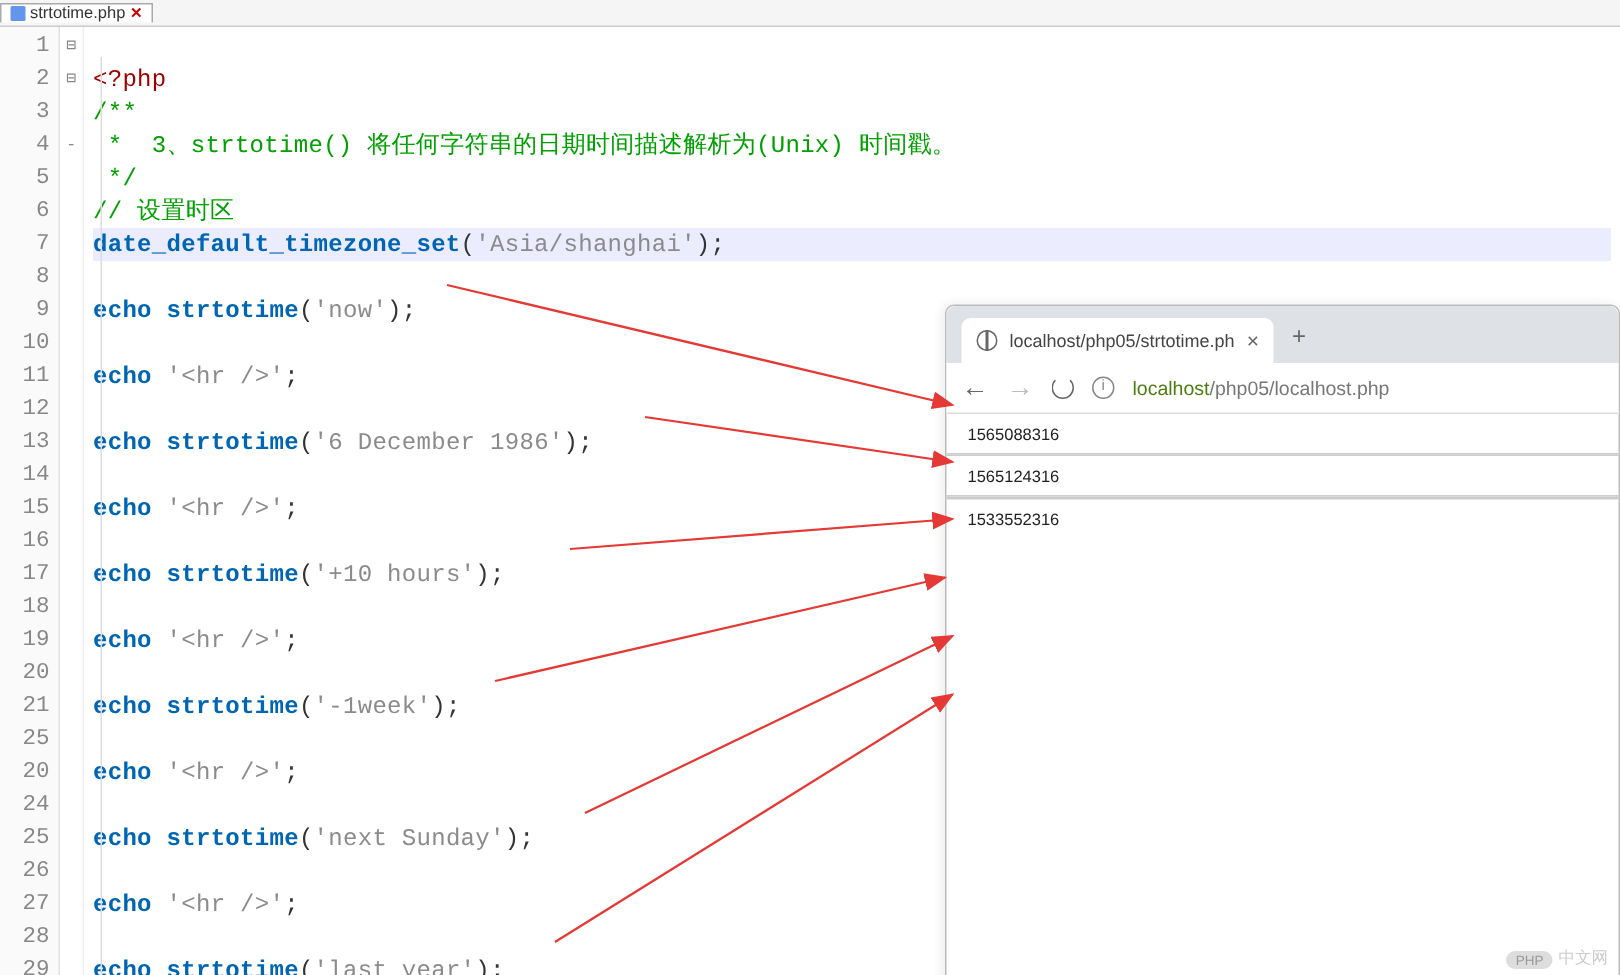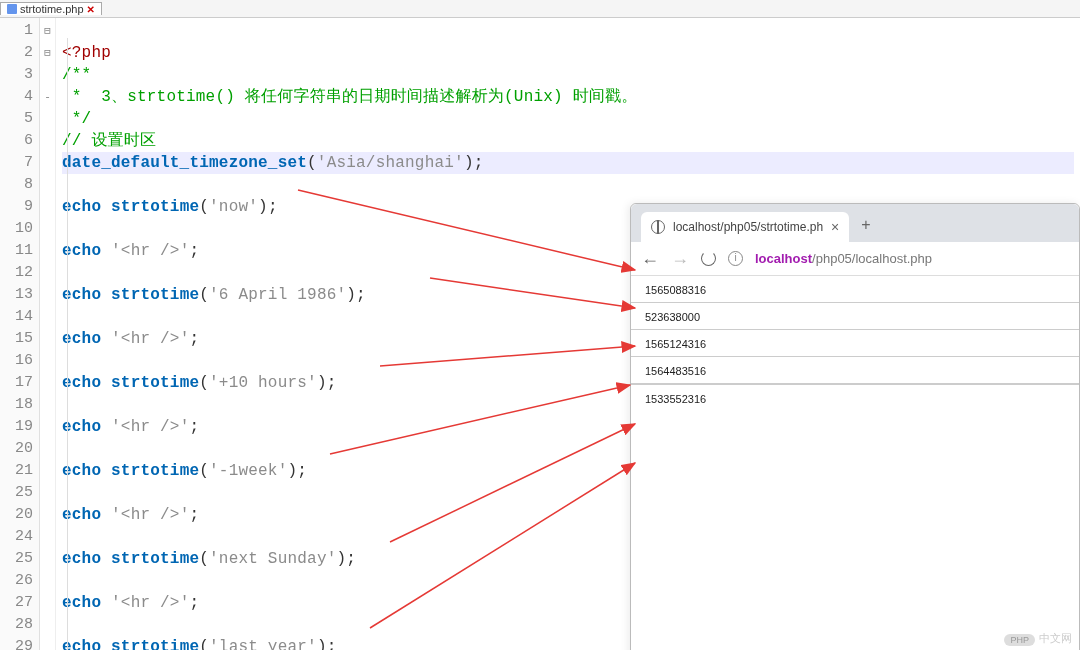--- a/index.html
+++ b/index.html
@@ -24,21 +24,21 @@
     .br-tab { background:#fff; border-radius:6px 6px 0 0; height:30px; display:flex; align-items:center; padding:0 10px; font-size:12px; color:#444; gap:8px; min-width:200px; }
     .br-globe { width:14px; height:14px; border:1.5px solid #666; border-radius:50%; position:relative; flex-shrink:0; }
     .br-globe::after { content:""; position:absolute; left:5px; top:-1px; width:1.5px; height:14px; background:#666; }
     .br-close { color:#666; font-size:14px; margin-left:auto; }
     .br-newtab { color:#666; margin:0 0 8px 12px; font-size:16px; }
     .br-addr { height:34px; background:#fff; border-bottom:1px solid #ddd; display:flex; align-items:center; padding:0 10px; gap:12px; }
     .nav-btn { color:#666; font-size:18px; }
     .reload-icon { width:15px; height:15px; border:1.8px solid #666; border-radius:50%; border-top-color:transparent; position:relative; }
     .info-icon { width:15px; height:15px; border:1.5px solid #888; border-radius:50%; font-size:10px; color:#888; text-align:center; line-height:12px; }
     .url { font-size:13px; color:#777; }
-    .url strong { color:#a21caf; font-weight:bold; }
+    .url strong { color:#4d7c0f; font-weight:normal; }
     .br-content { padding:0; font-size:11px; color:#222; font-family:Arial,sans-serif; }
     .br-content .val { padding:8px 14px 6px; }
     .br-content hr { border:none; border-top:1px solid #ccc; }
     svg.arrows { position:absolute; top:0; left:0; pointer-events:none; }
     .watermark { position:absolute; right:8px; bottom:4px; font-family:Arial; font-size:11px; color:#ccc; display:flex; align-items:flex-end; gap:4px; }
     .wm-badge { background:#ddd; color:#999; padding:1px 6px; border-radius:8px; font-size:9px; }
     .guide-line { position:absolute; left:67px; top:20px; width:1px; height:620px; background:#ddd; }
   </style>
 </head>
 <body>
@@ -96,21 +96,21 @@
 <span class="comment">/**</span>
 <span class="comment"> *  3、strtotime() 将任何字符串的日期时间描述解析为(Unix) 时间戳。</span>
 <span class="comment"> */</span>
 <span class="comment">// 设置时区</span>
 <span class="highlight-line"><span class="kw fn">date_default_timezone_set</span><span class="punct">(</span><span class="str">'Asia/shanghai'</span><span class="punct">)</span><span class="punct">;</span></span>
 
 <span class="kw">echo</span> <span class="kw fn">strtotime</span><span class="punct">(</span><span class="str">'now'</span><span class="punct">)</span><span class="punct">;</span>
 
 <span class="kw">echo</span> <span class="str">'&lt;hr /&gt;'</span><span class="punct">;</span>
 
-<span class="kw">echo</span> <span class="kw fn">strtotime</span><span class="punct">(</span><span class="str">'6 April 1986'</span><span class="punct">)</span><span class="punct">;</span>
+<span class="kw">echo</span> <span class="kw fn">strtotime</span><span class="punct">(</span><span class="str">'6 December 1986'</span><span class="punct">)</span><span class="punct">;</span>
 
 <span class="kw">echo</span> <span class="str">'&lt;hr /&gt;'</span><span class="punct">;</span>
 
 <span class="kw">echo</span> <span class="kw fn">strtotime</span><span class="punct">(</span><span class="str">'+10 hours'</span><span class="punct">)</span><span class="punct">;</span>
 
 <span class="kw">echo</span> <span class="str">'&lt;hr /&gt;'</span><span class="punct">;</span>
 
 <span class="kw">echo</span> <span class="kw fn">strtotime</span><span class="punct">(</span><span class="str">'-1week'</span><span class="punct">)</span><span class="punct">;</span>
 
 <span class="kw">echo</span> <span class="str">'&lt;hr /&gt;'</span><span class="punct">;</span>
@@ -135,25 +135,23 @@
   <div class="br-addr">
     <span class="nav-btn">←</span>
     <span class="nav-btn" style="color:#bbb">→</span>
     <span class="reload-icon"></span>
     <span class="info-icon">i</span>
     <span class="url"><strong>localhost</strong><span>/php05/localhost.php</span></span>
   </div>
   <div class="br-content">
     <div class="val">1565088316</div>
       <hr>
-    <div class="val">523638000</div>
       <hr>
     <div class="val">1565124316</div>
       <hr>
-    <div class="val">1564483516</div>
       <hr>
       <hr>
     <div class="val">1533552316</div>
   </div>
 </div>
 
 <svg class="arrows" width="1080" height="650">
   <defs>
     <marker id="ah" markerWidth="10" markerHeight="8" refX="9" refY="4" orient="auto">
       <polygon points="0 0, 10 4, 0 8" fill="#E53935"></polygon>

